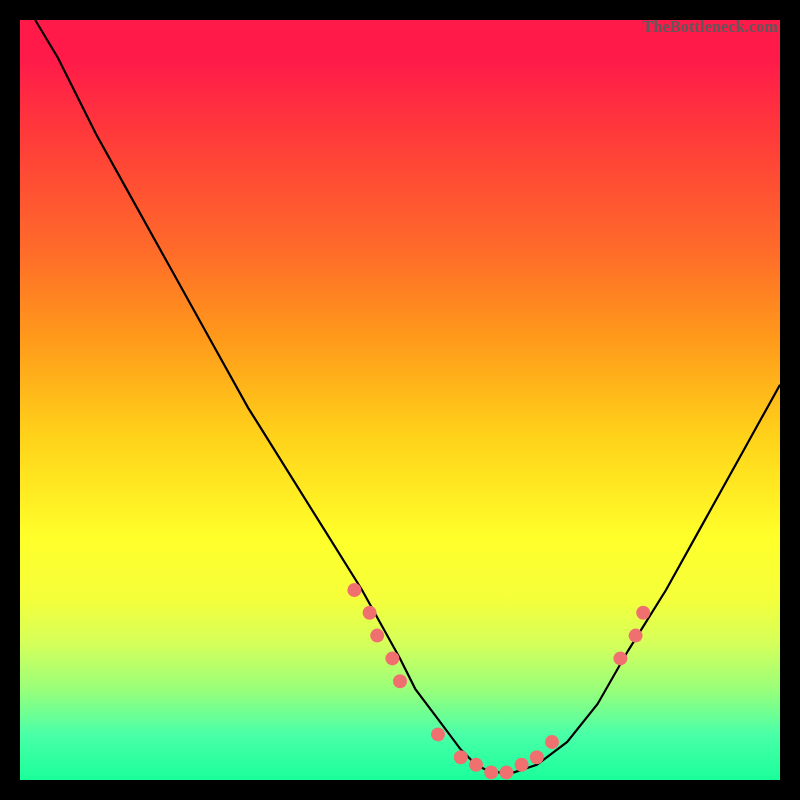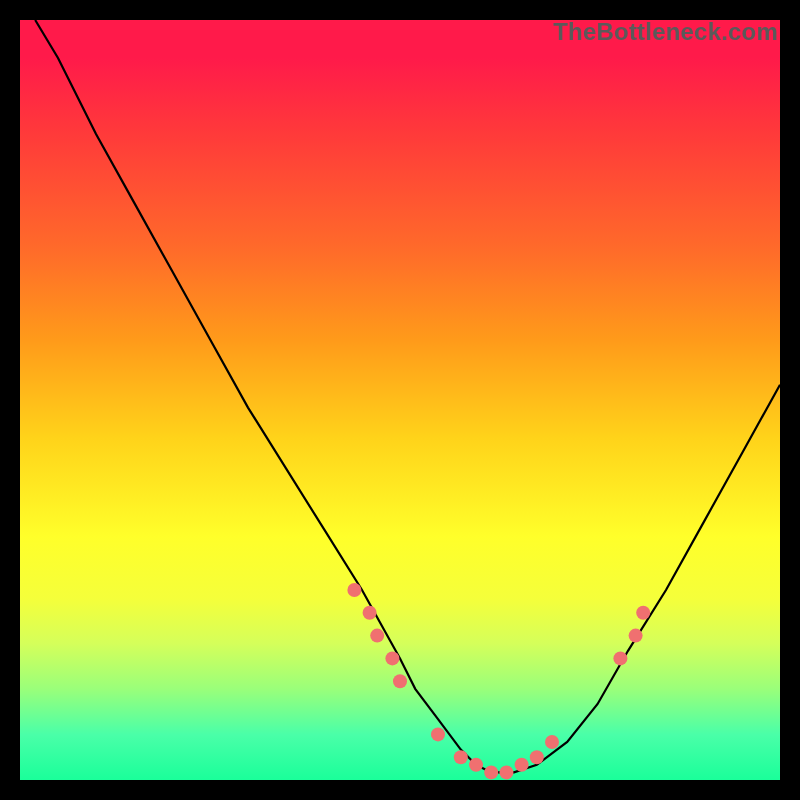--- a/index.html
+++ b/index.html
@@ -27,22 +27,22 @@
       #f5ff3a 76%,
       #d5ff5a 82%,
       #9aff7a 88%,
       #4affa8 94%,
       #1aff9a 100%);
   }
   .watermark {
     position: absolute;
     top: -2px;
     right: 2px;
-    font-family: Liberation Sans, sans-serif;
-    font-size: 24px;
+    font-family: Liberation Serif, serif;
+    font-size: 16px;
     font-weight: 600;
     color: #5a5a5a;
     letter-spacing: 0.2px;
   }
   svg.curve {
     position: absolute;
     left: 0; top: 0;
     width: 760px; height: 760px;
     overflow: visible;
   }

